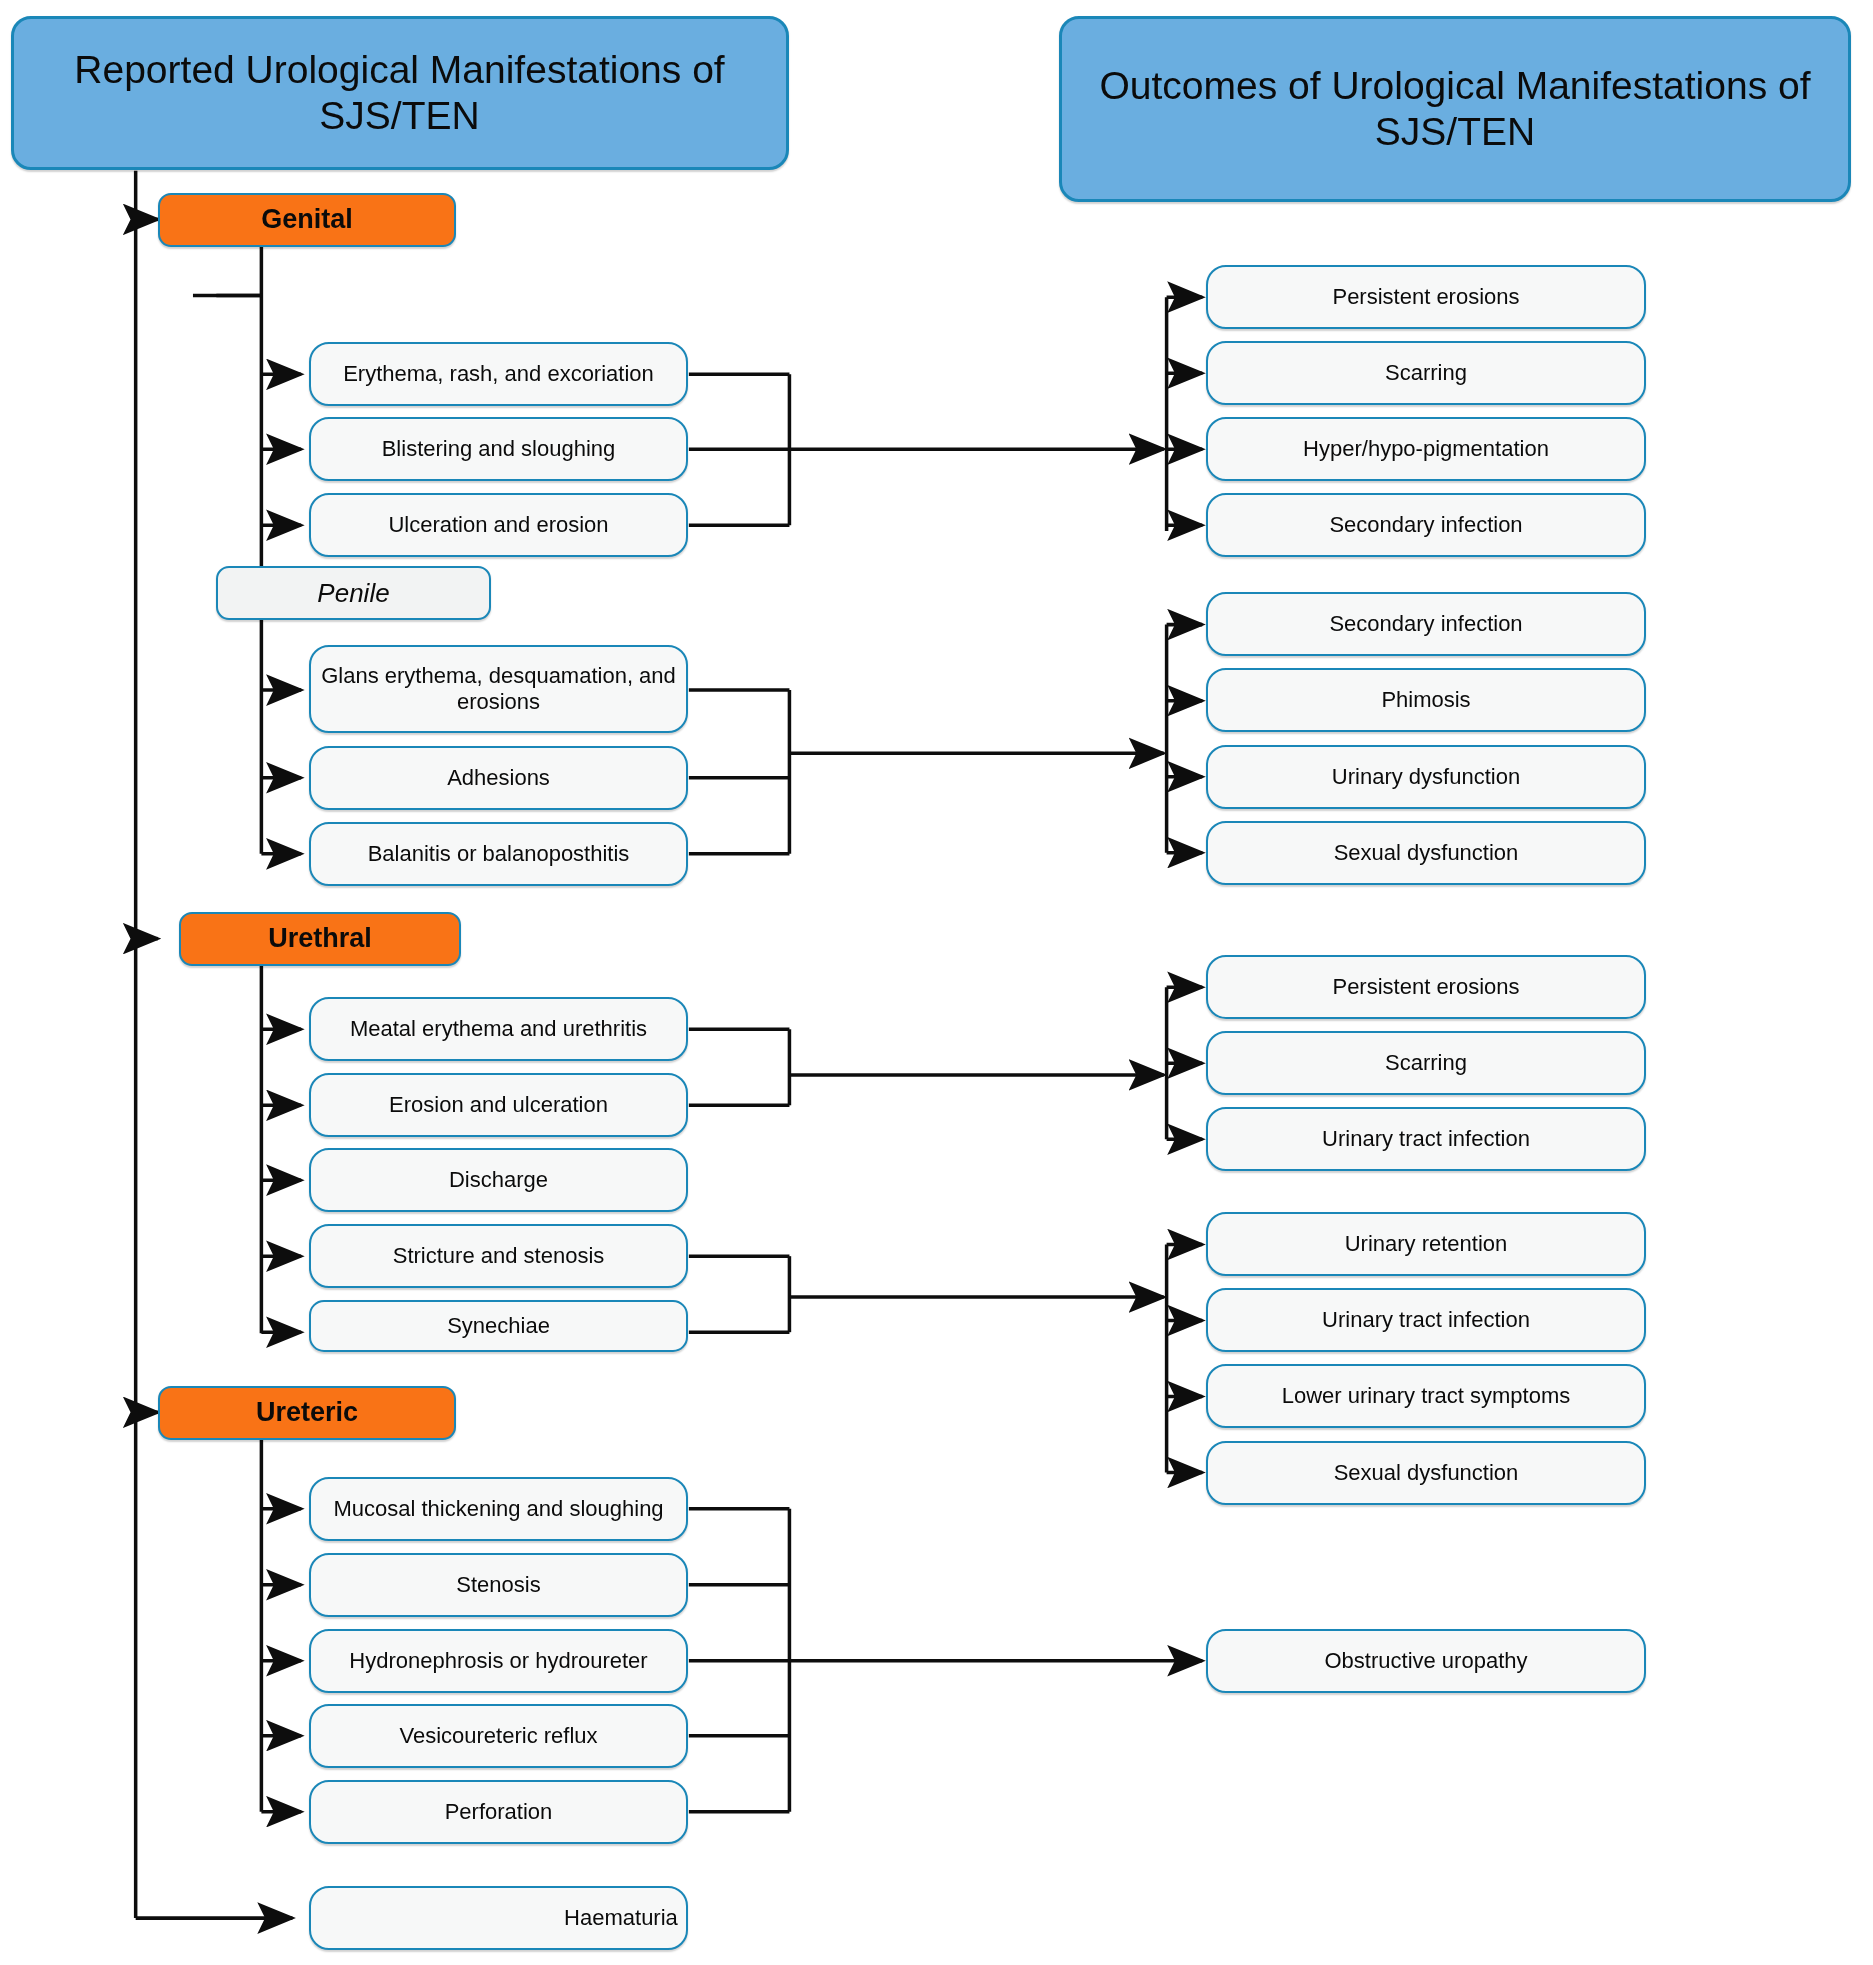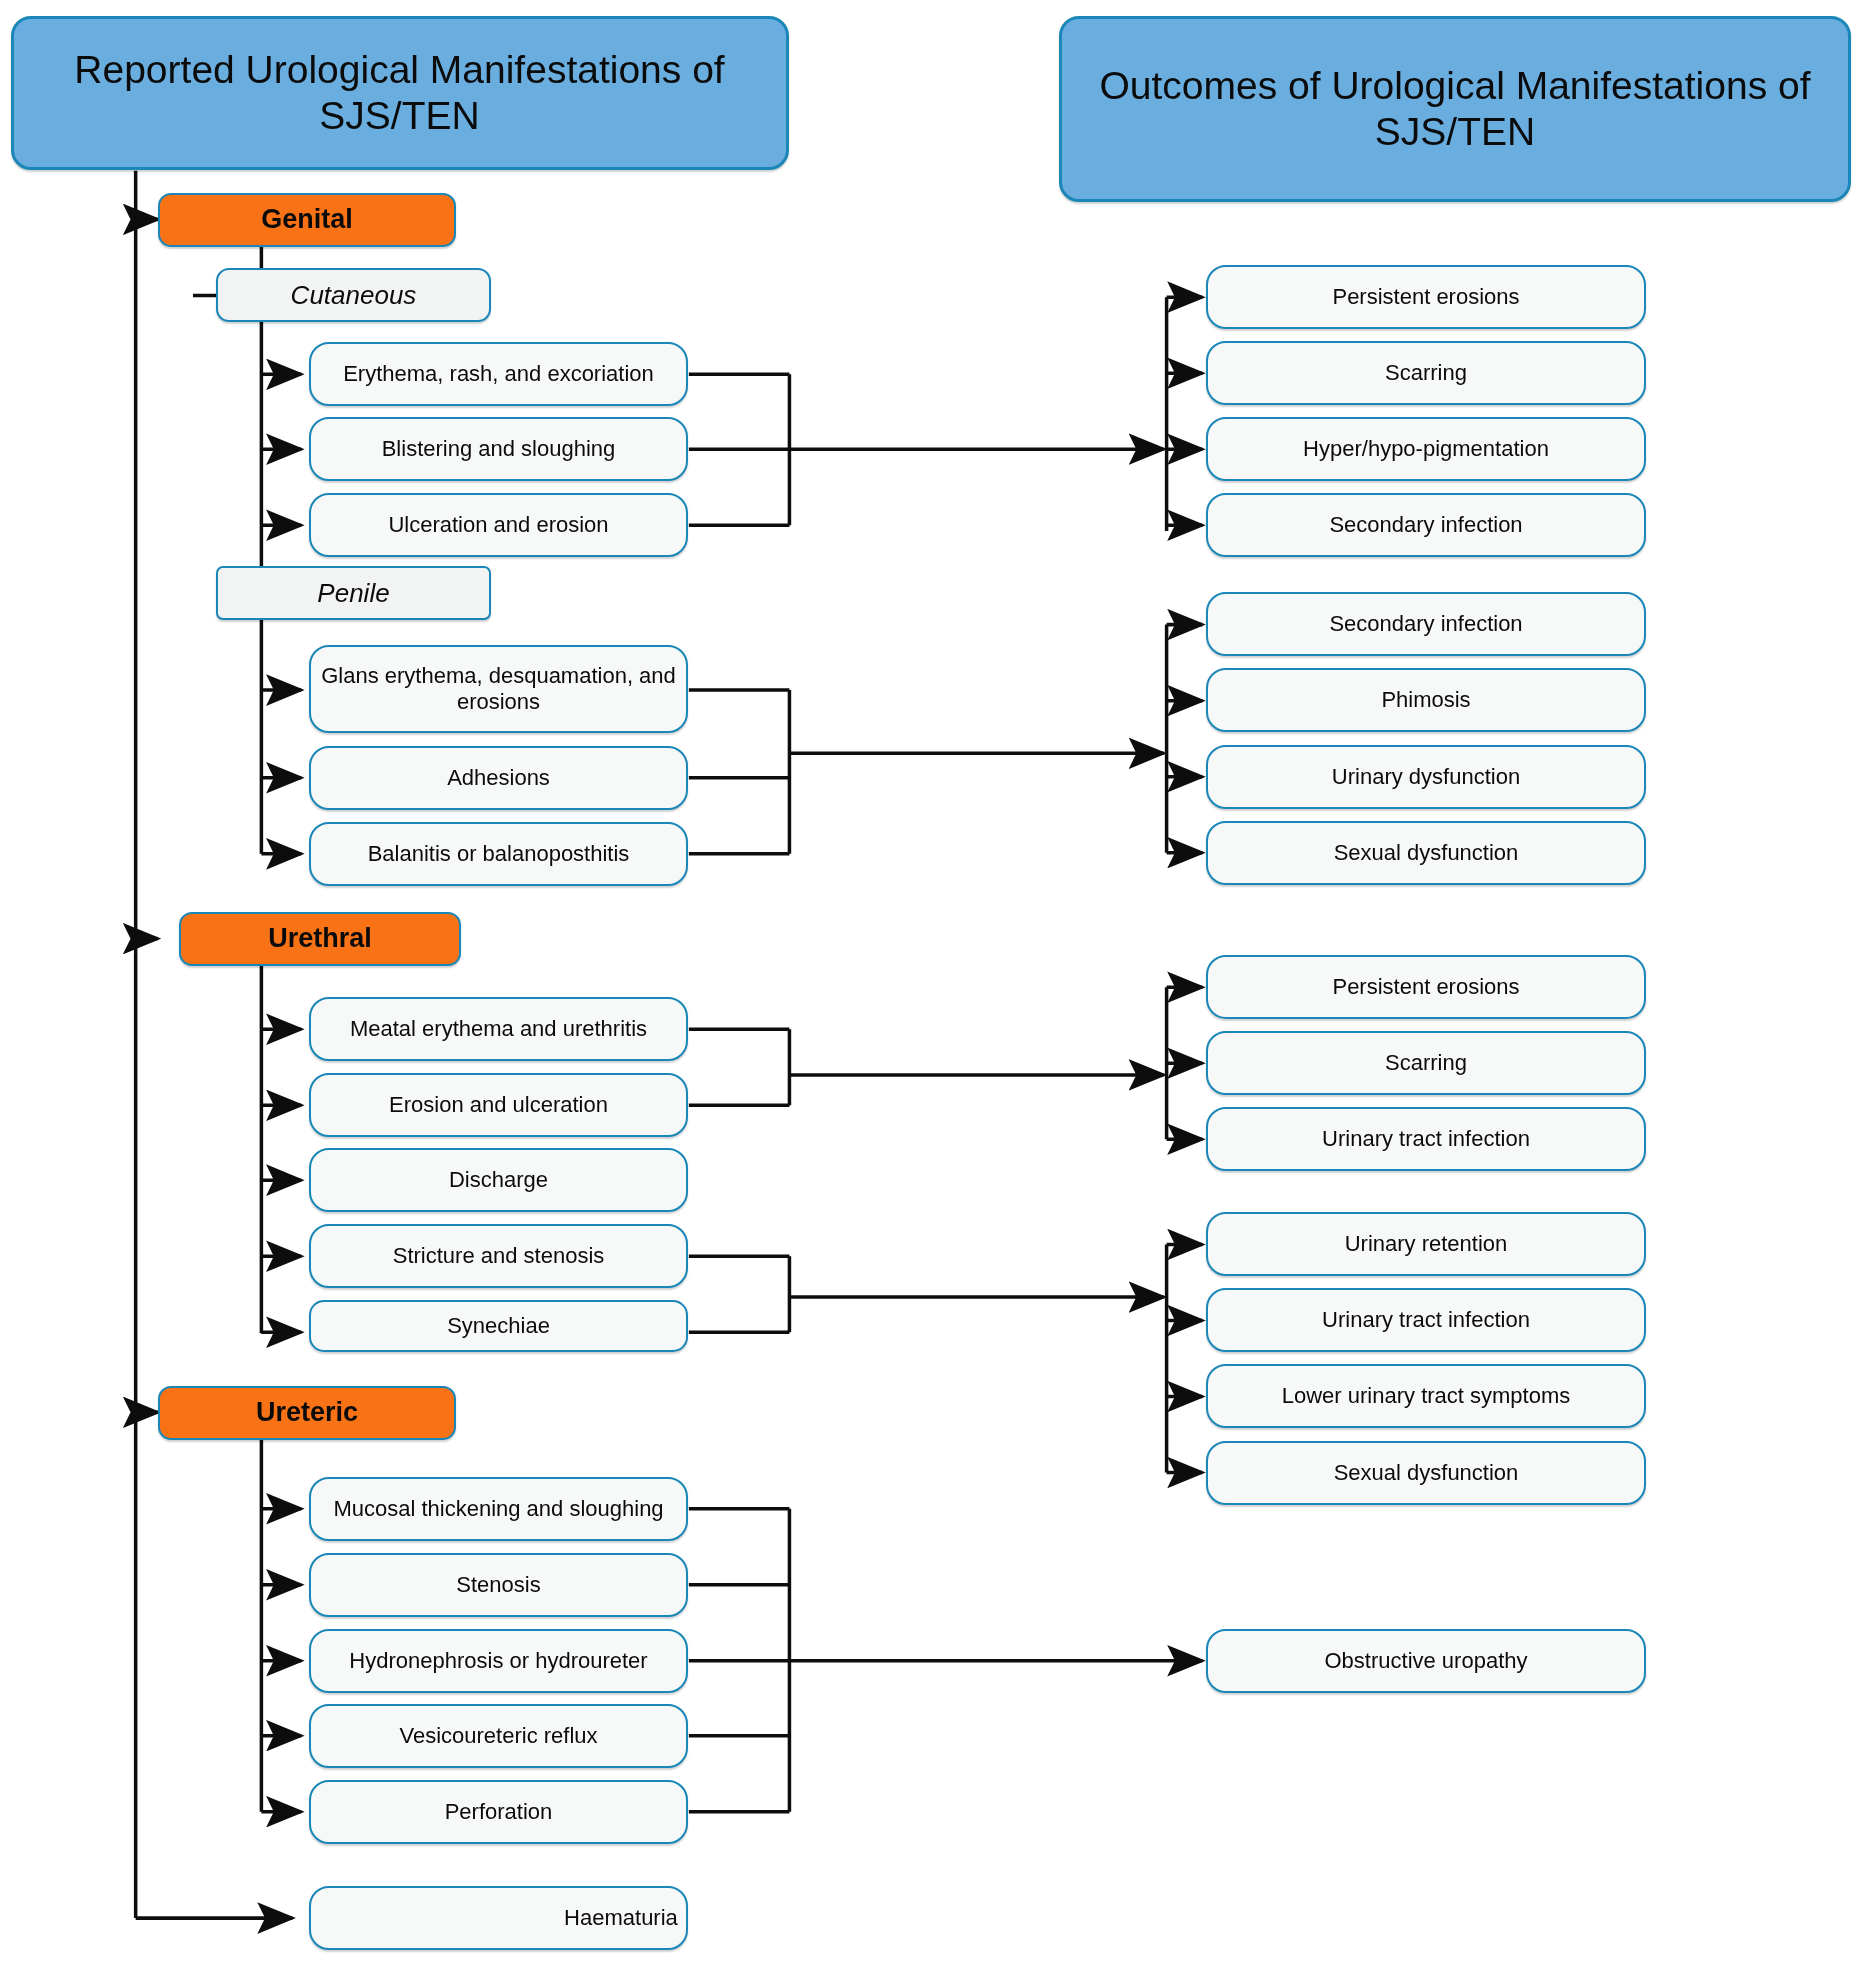--- a/index.html
+++ b/index.html
@@ -174,35 +174,32 @@
   <div class="node header" style="left:10.5px; top:16.4px; width:778px; height:154px;">
     <span>Reported Urological Manifestations of SJS/TEN</span>
   </div>
   <div class="node header" style="left:1059px; top:16.4px; width:792px; height:186px;">
     <span>Outcomes of Urological Manifestations of SJS/TEN</span>
   </div>
 
   <div class="node category" style="left:158px; top:193px; width:298px; height:54px;">
     <span>Genital</span>
   </div>
-  <div class="node subcategory" style="left:216px; top:268px; width:275px; height:54px;">
-    <span>Cutaneous</span>
-  </div>
 
   <div class="node leaf" style="left:309px; top:342px; width:379px; height:64px;">
     <span>Erythema, rash, and excoriation</span>
   </div>
   <div class="node leaf" style="left:309px; top:417px; width:379px; height:64px;">
     <span>Blistering and sloughing</span>
   </div>
   <div class="node leaf" style="left:309px; top:493px; width:379px; height:64px;">
     <span>Ulceration and erosion</span>
   </div>
 
-  <div class="node subcategory" style="left:216px; top:566px; width:275px; height:54px;border-radius:7px;">
+  <div class="node subcategory" style="left:216px; top:566px; width:275px; height:54px;">
     <span>Penile</span>
   </div>
 
   <div class="node leaf" style="left:309px; top:645px; width:379px; height:88px;">
     <span>Glans erythema, desquamation, and erosions</span>
   </div>
   <div class="node leaf" style="left:309px; top:746px; width:379px; height:64px;">
     <span>Adhesions</span>
   </div>
   <div class="node leaf" style="left:309px; top:822px; width:379px; height:64px;">

